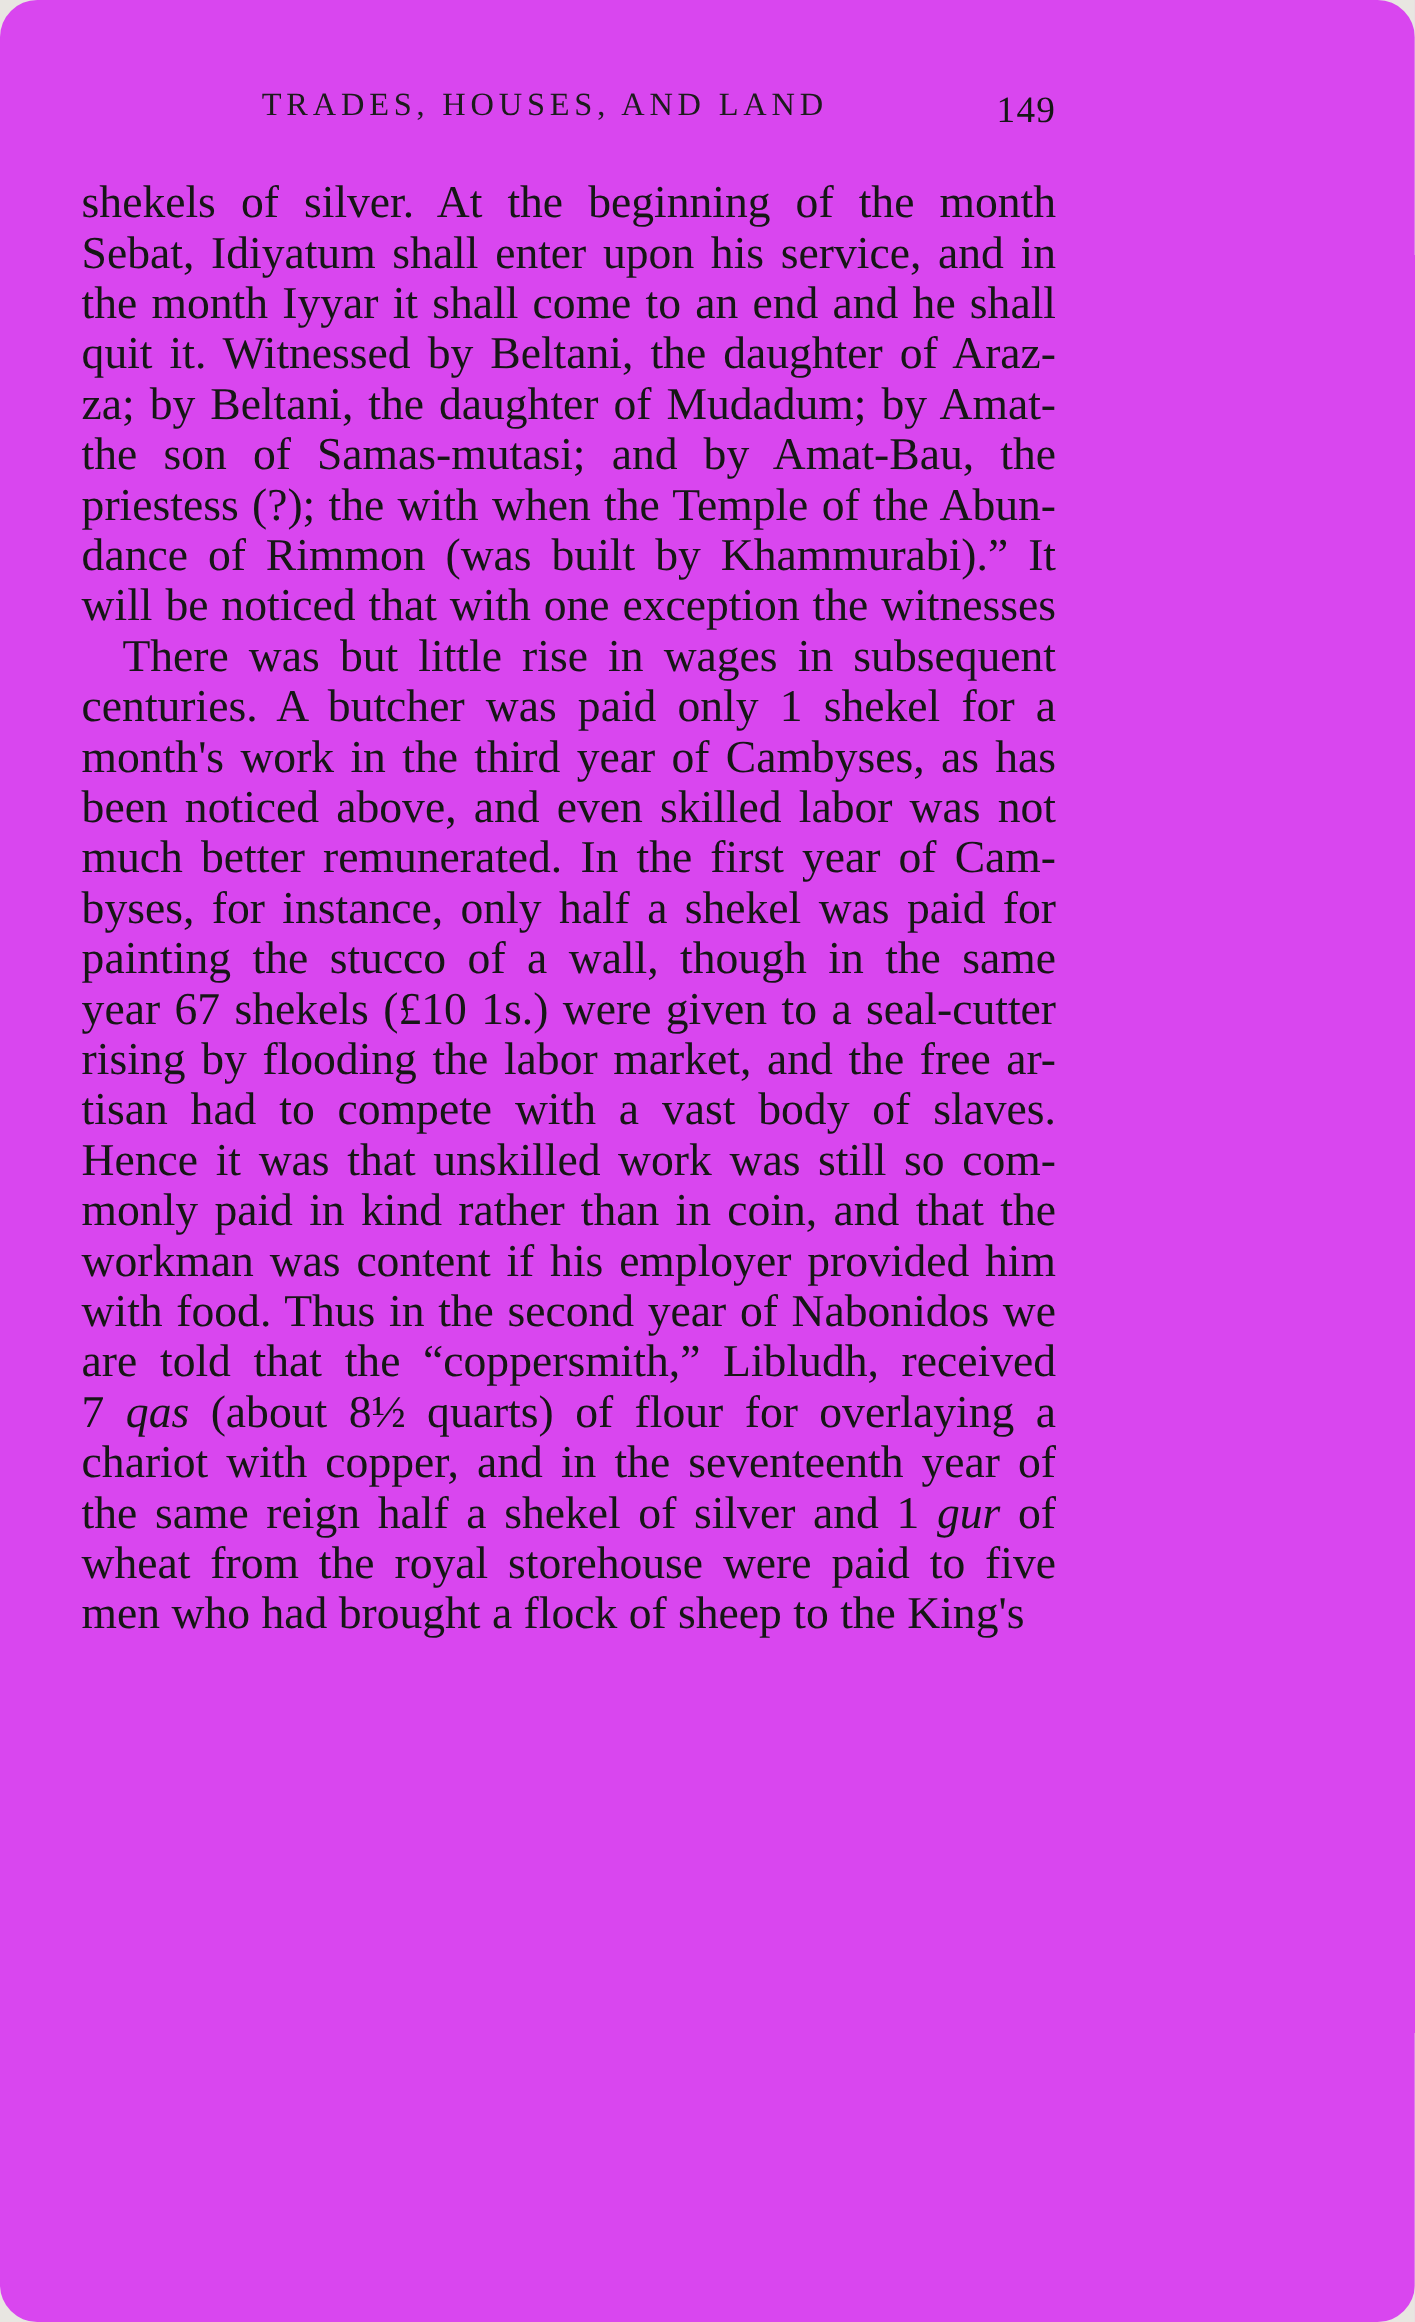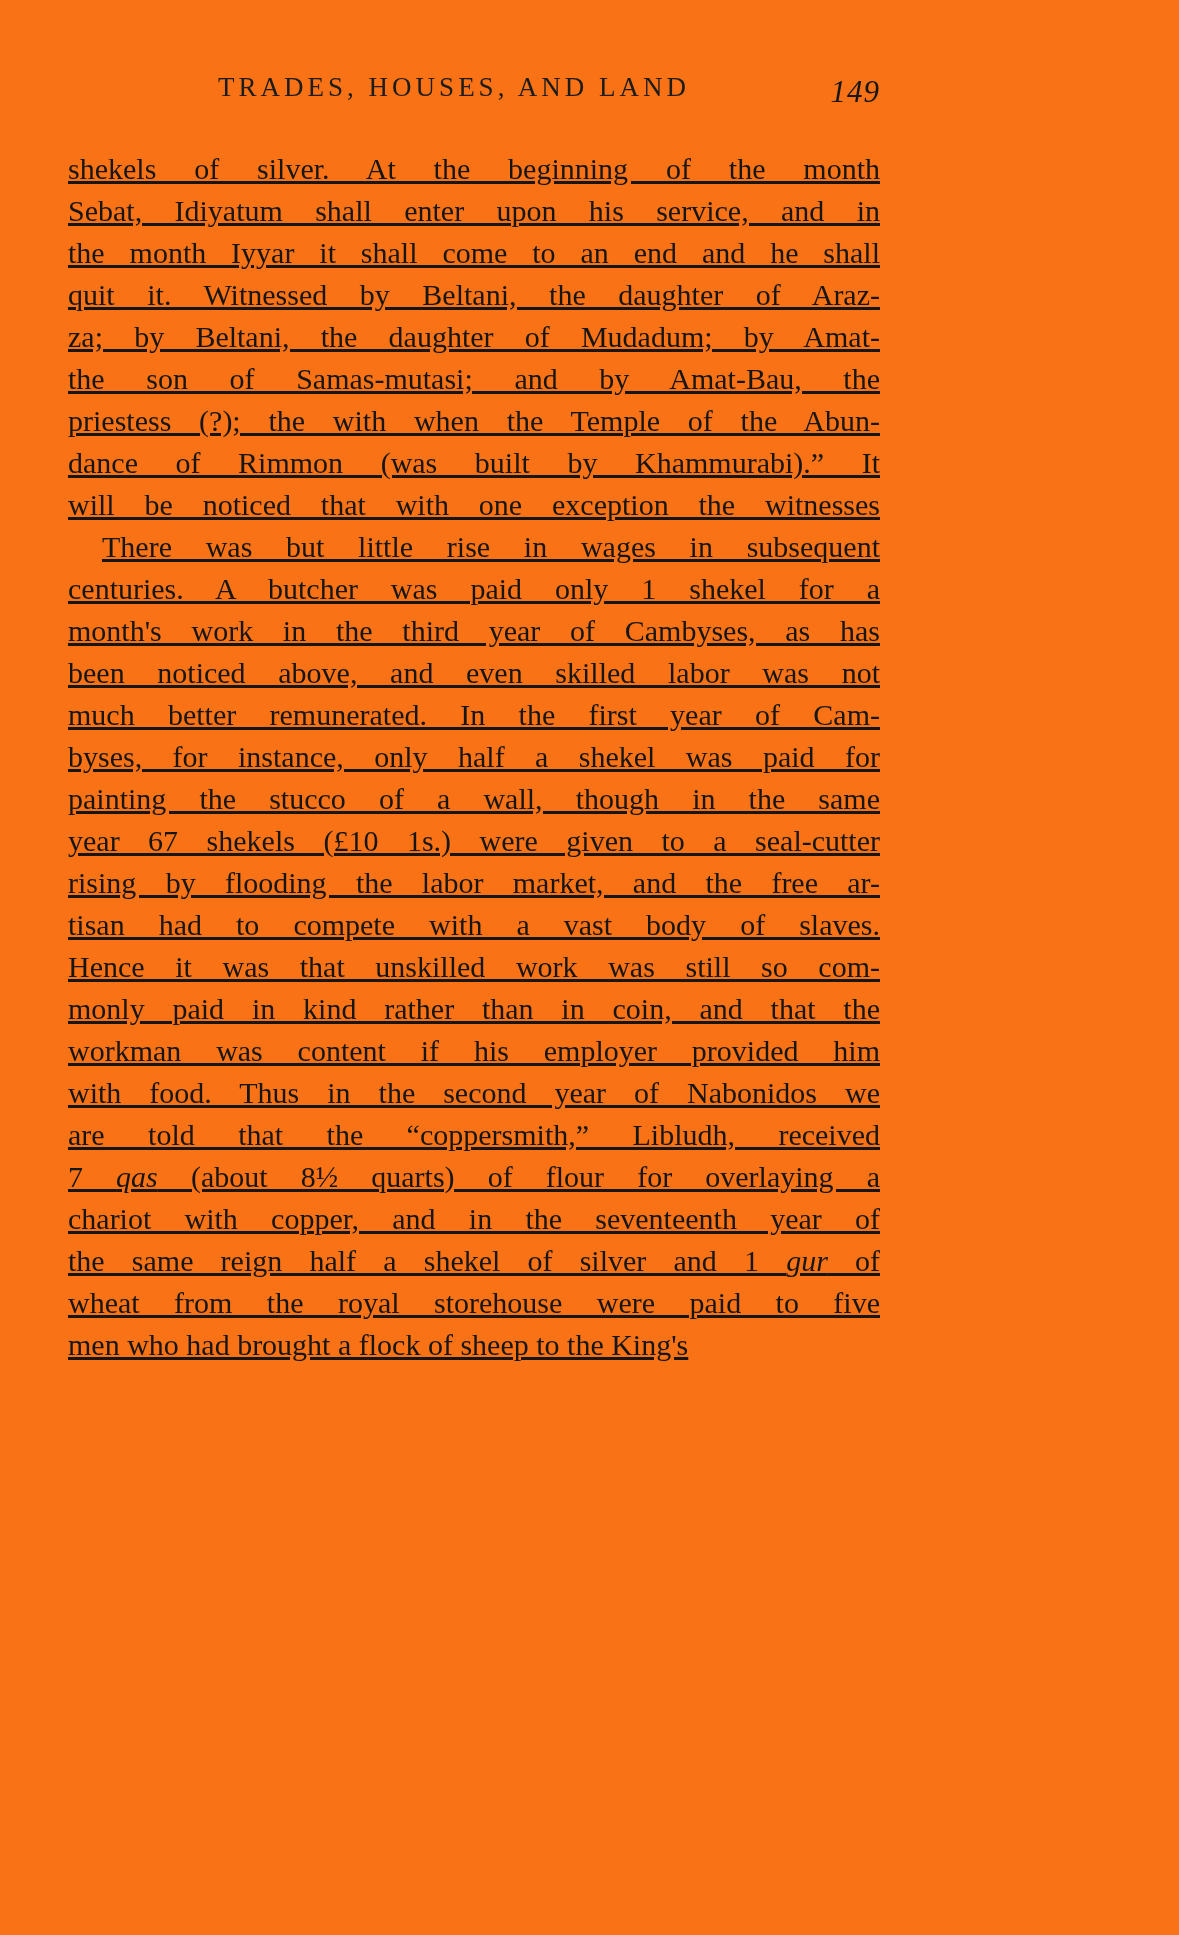--- a/index.html
+++ b/index.html
@@ -5,25 +5,26 @@
   html, body {
     margin: 0;
     padding: 0;
     background: #e8e6e1;
   }
   .page {
     position: relative;
     width: 1179px;
     height: 1935px;
     margin: 0 auto;
-    background: #f97316;
+    background: #d946ef;
     color: #161616;
     font-family: "Liberation Serif", "DejaVu Serif", serif;
     overflow: hidden;
     box-sizing: border-box;
+    border-radius: 31px;
   }
   .content {
     position: relative;
     margin-left: 68px;
     width: 812px;
     padding-top: 72px;
     box-sizing: content-box;
   }
   .header-row {
     position: relative;
@@ -38,26 +39,24 @@
     color: #1c1c1c;
     padding-right: 40px; 
     white-space: nowrap;
   }
   .page-number {
     position: absolute;
     right: 0;
     top: 2px;
     font-size: 31px;
     letter-spacing: 1px;
-    font-style: italic;
   }
   .text-block {
-    font-size: 30px;
+    font-size: 38px;
     line-height: 42px;
-    text-decoration: underline;
   }
   .line {
     text-align: justify;
     text-align-last: justify;
     white-space: normal;
     height: 42px;
     overflow: visible;
   }
   .line.last {
     text-align-last: left;

